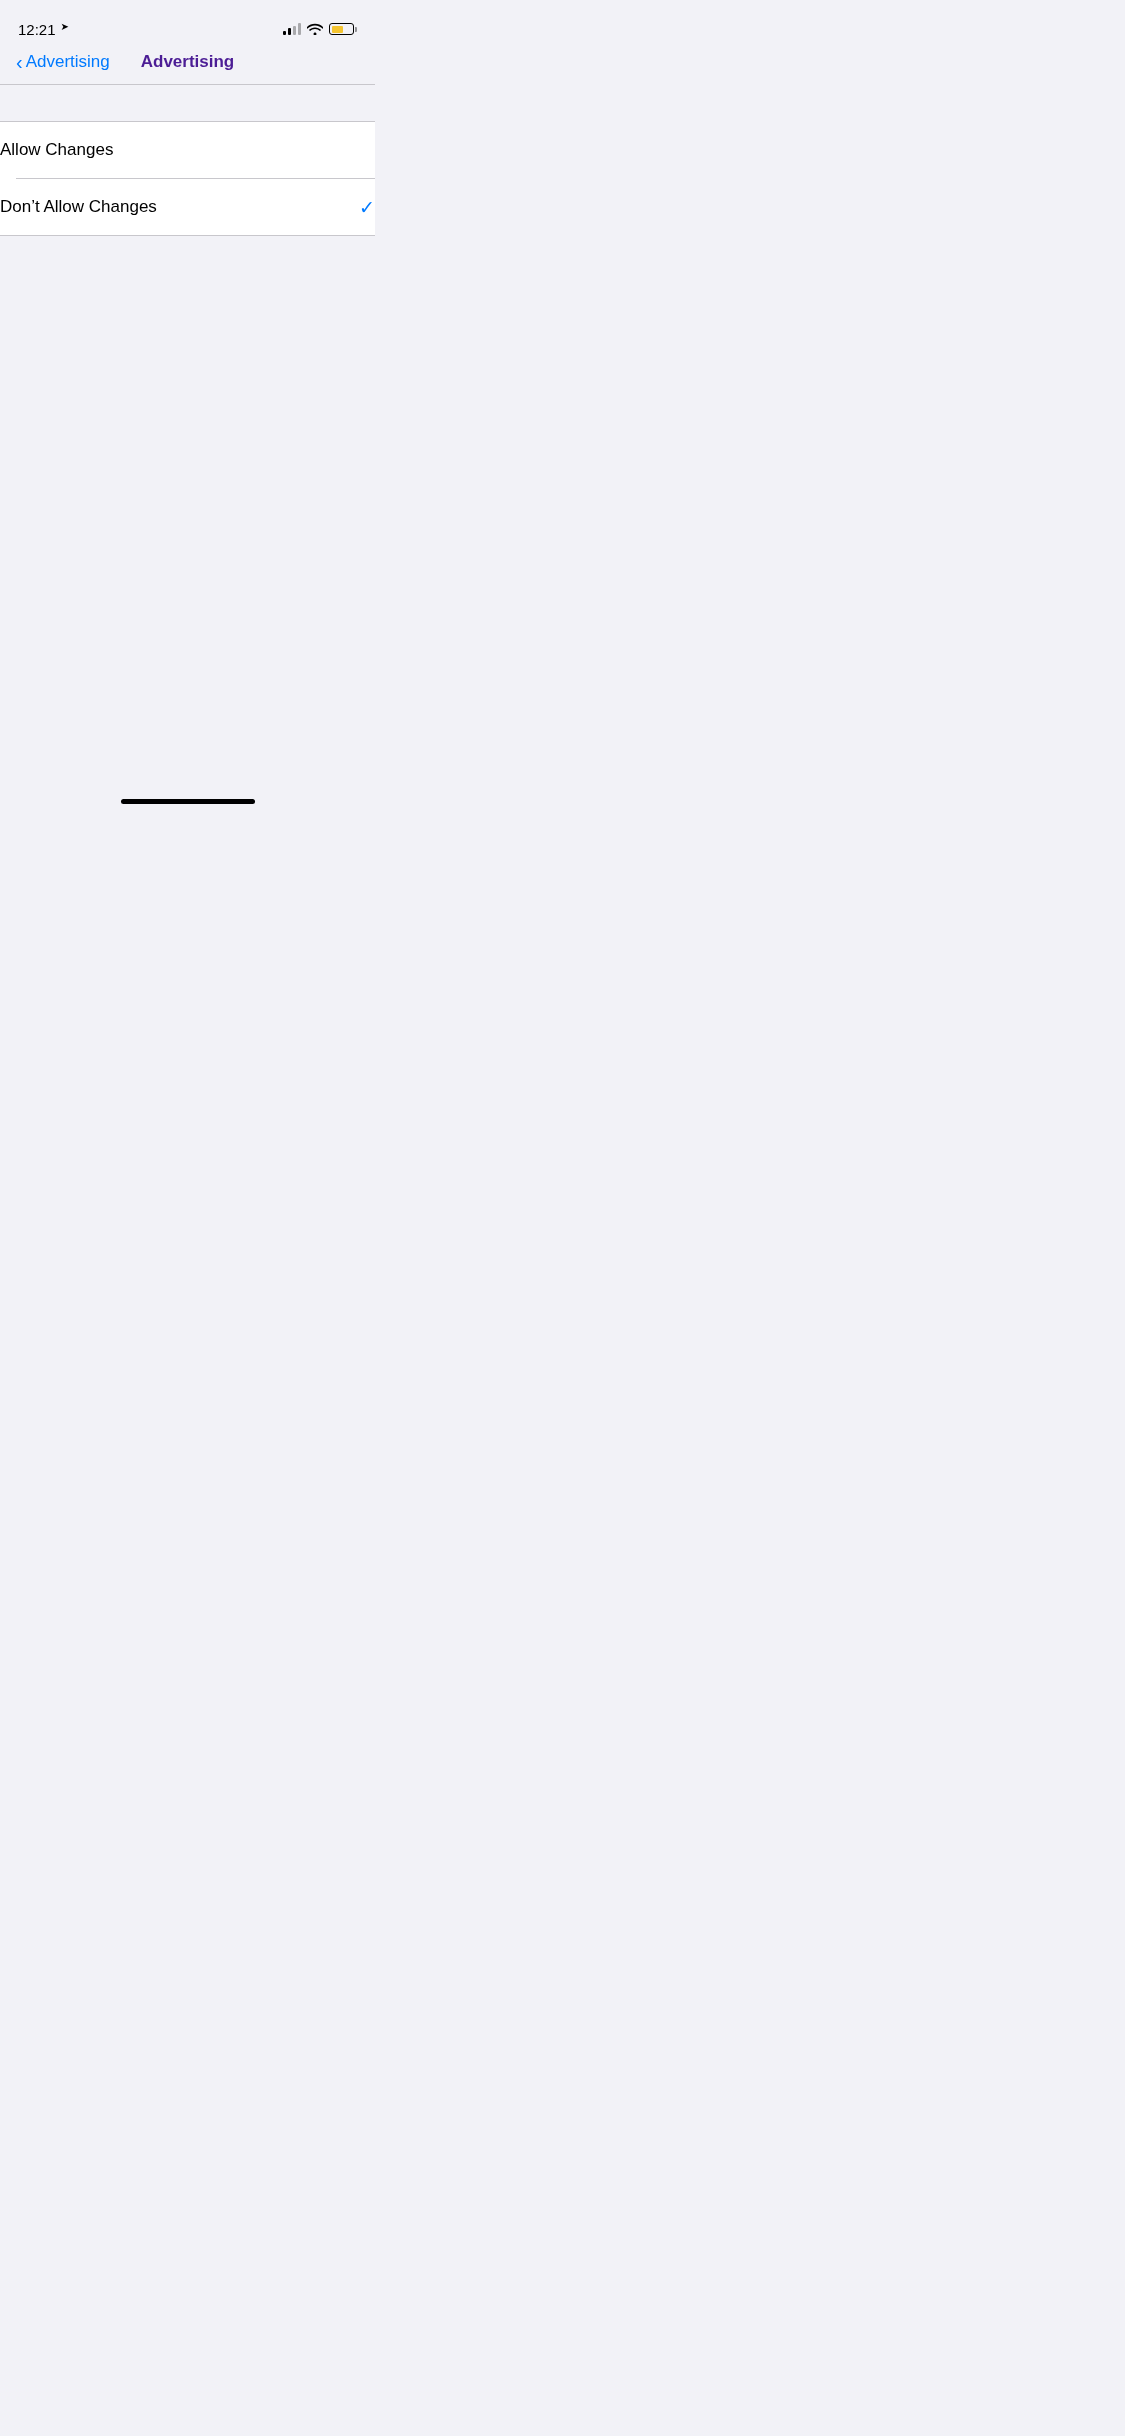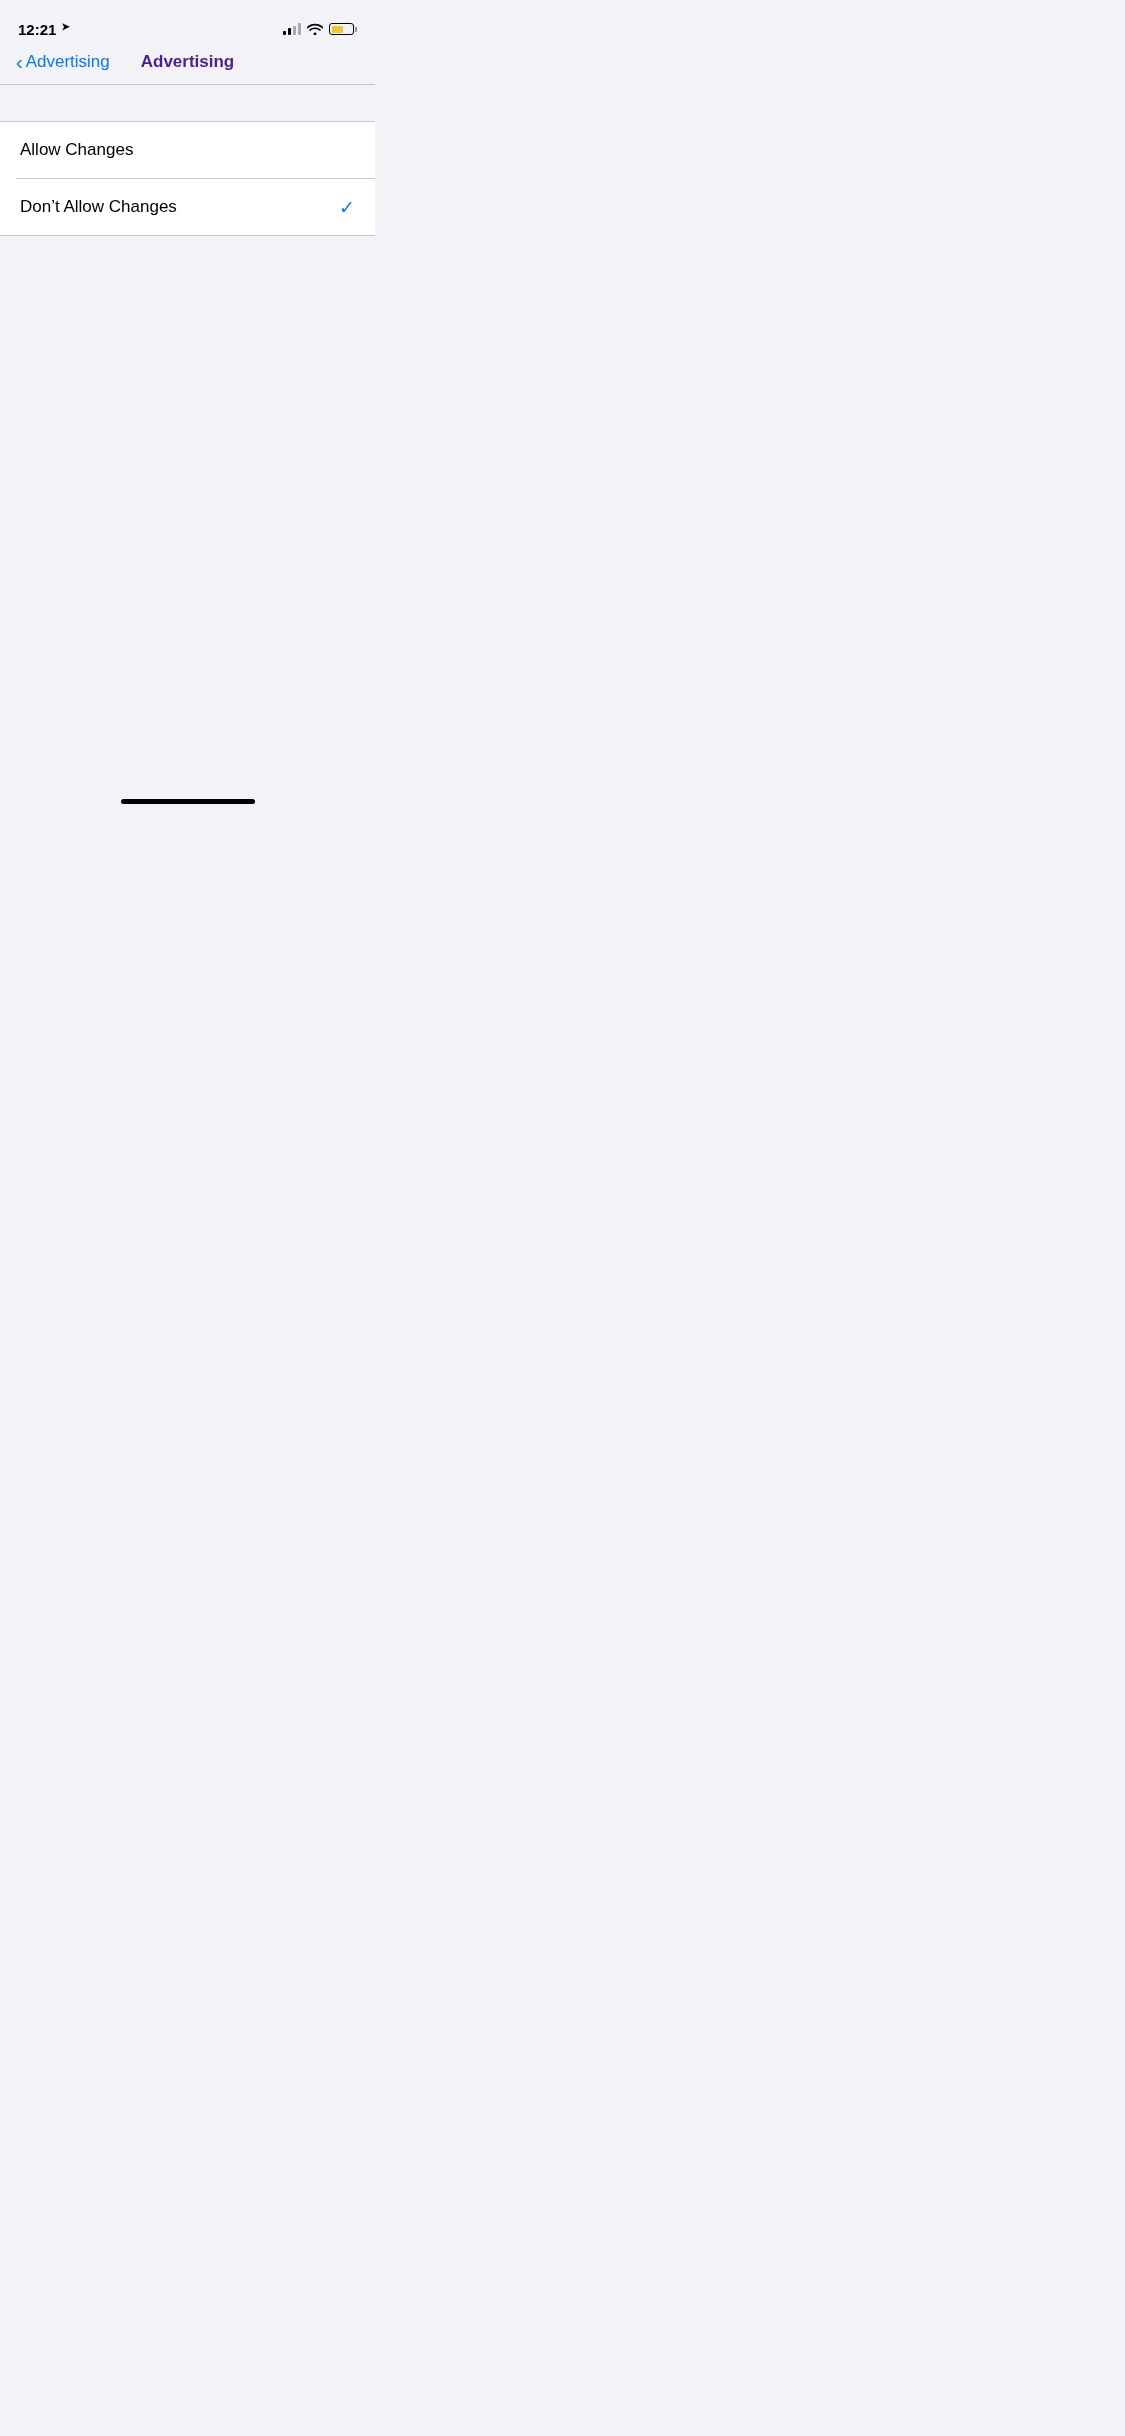--- a/index.html
+++ b/index.html
@@ -22,21 +22,21 @@
     .status-bar {
       display: flex;
       justify-content: space-between;
       align-items: center;
       padding: 14px 18px 0 18px;
       height: 44px;
     }
 
     .status-time {
       font-size: 15px;
-      font-weight: 700;
+      font-weight: 400;
       color: #000;
       display: flex;
       align-items: flex-start;
       gap: 3px;
     }
 
     .status-location {
       font-size: 10px;
       color: #000;
       margin-left: 2px;
@@ -157,21 +157,21 @@
     .list-group {
       background: #fff;
       border-top: 1px solid #c8c7cc;
       border-bottom: 1px solid #c8c7cc;
     }
 
     .list-item {
       display: flex;
       align-items: center;
       justify-content: space-between;
-      padding: 0 20px;
+      padding: 0 0;
       height: 56px;
       background: #fff;
       cursor: pointer;
     }
 
     .list-item-label {
       font-size: 17px;
       color: #000;
     }
 

